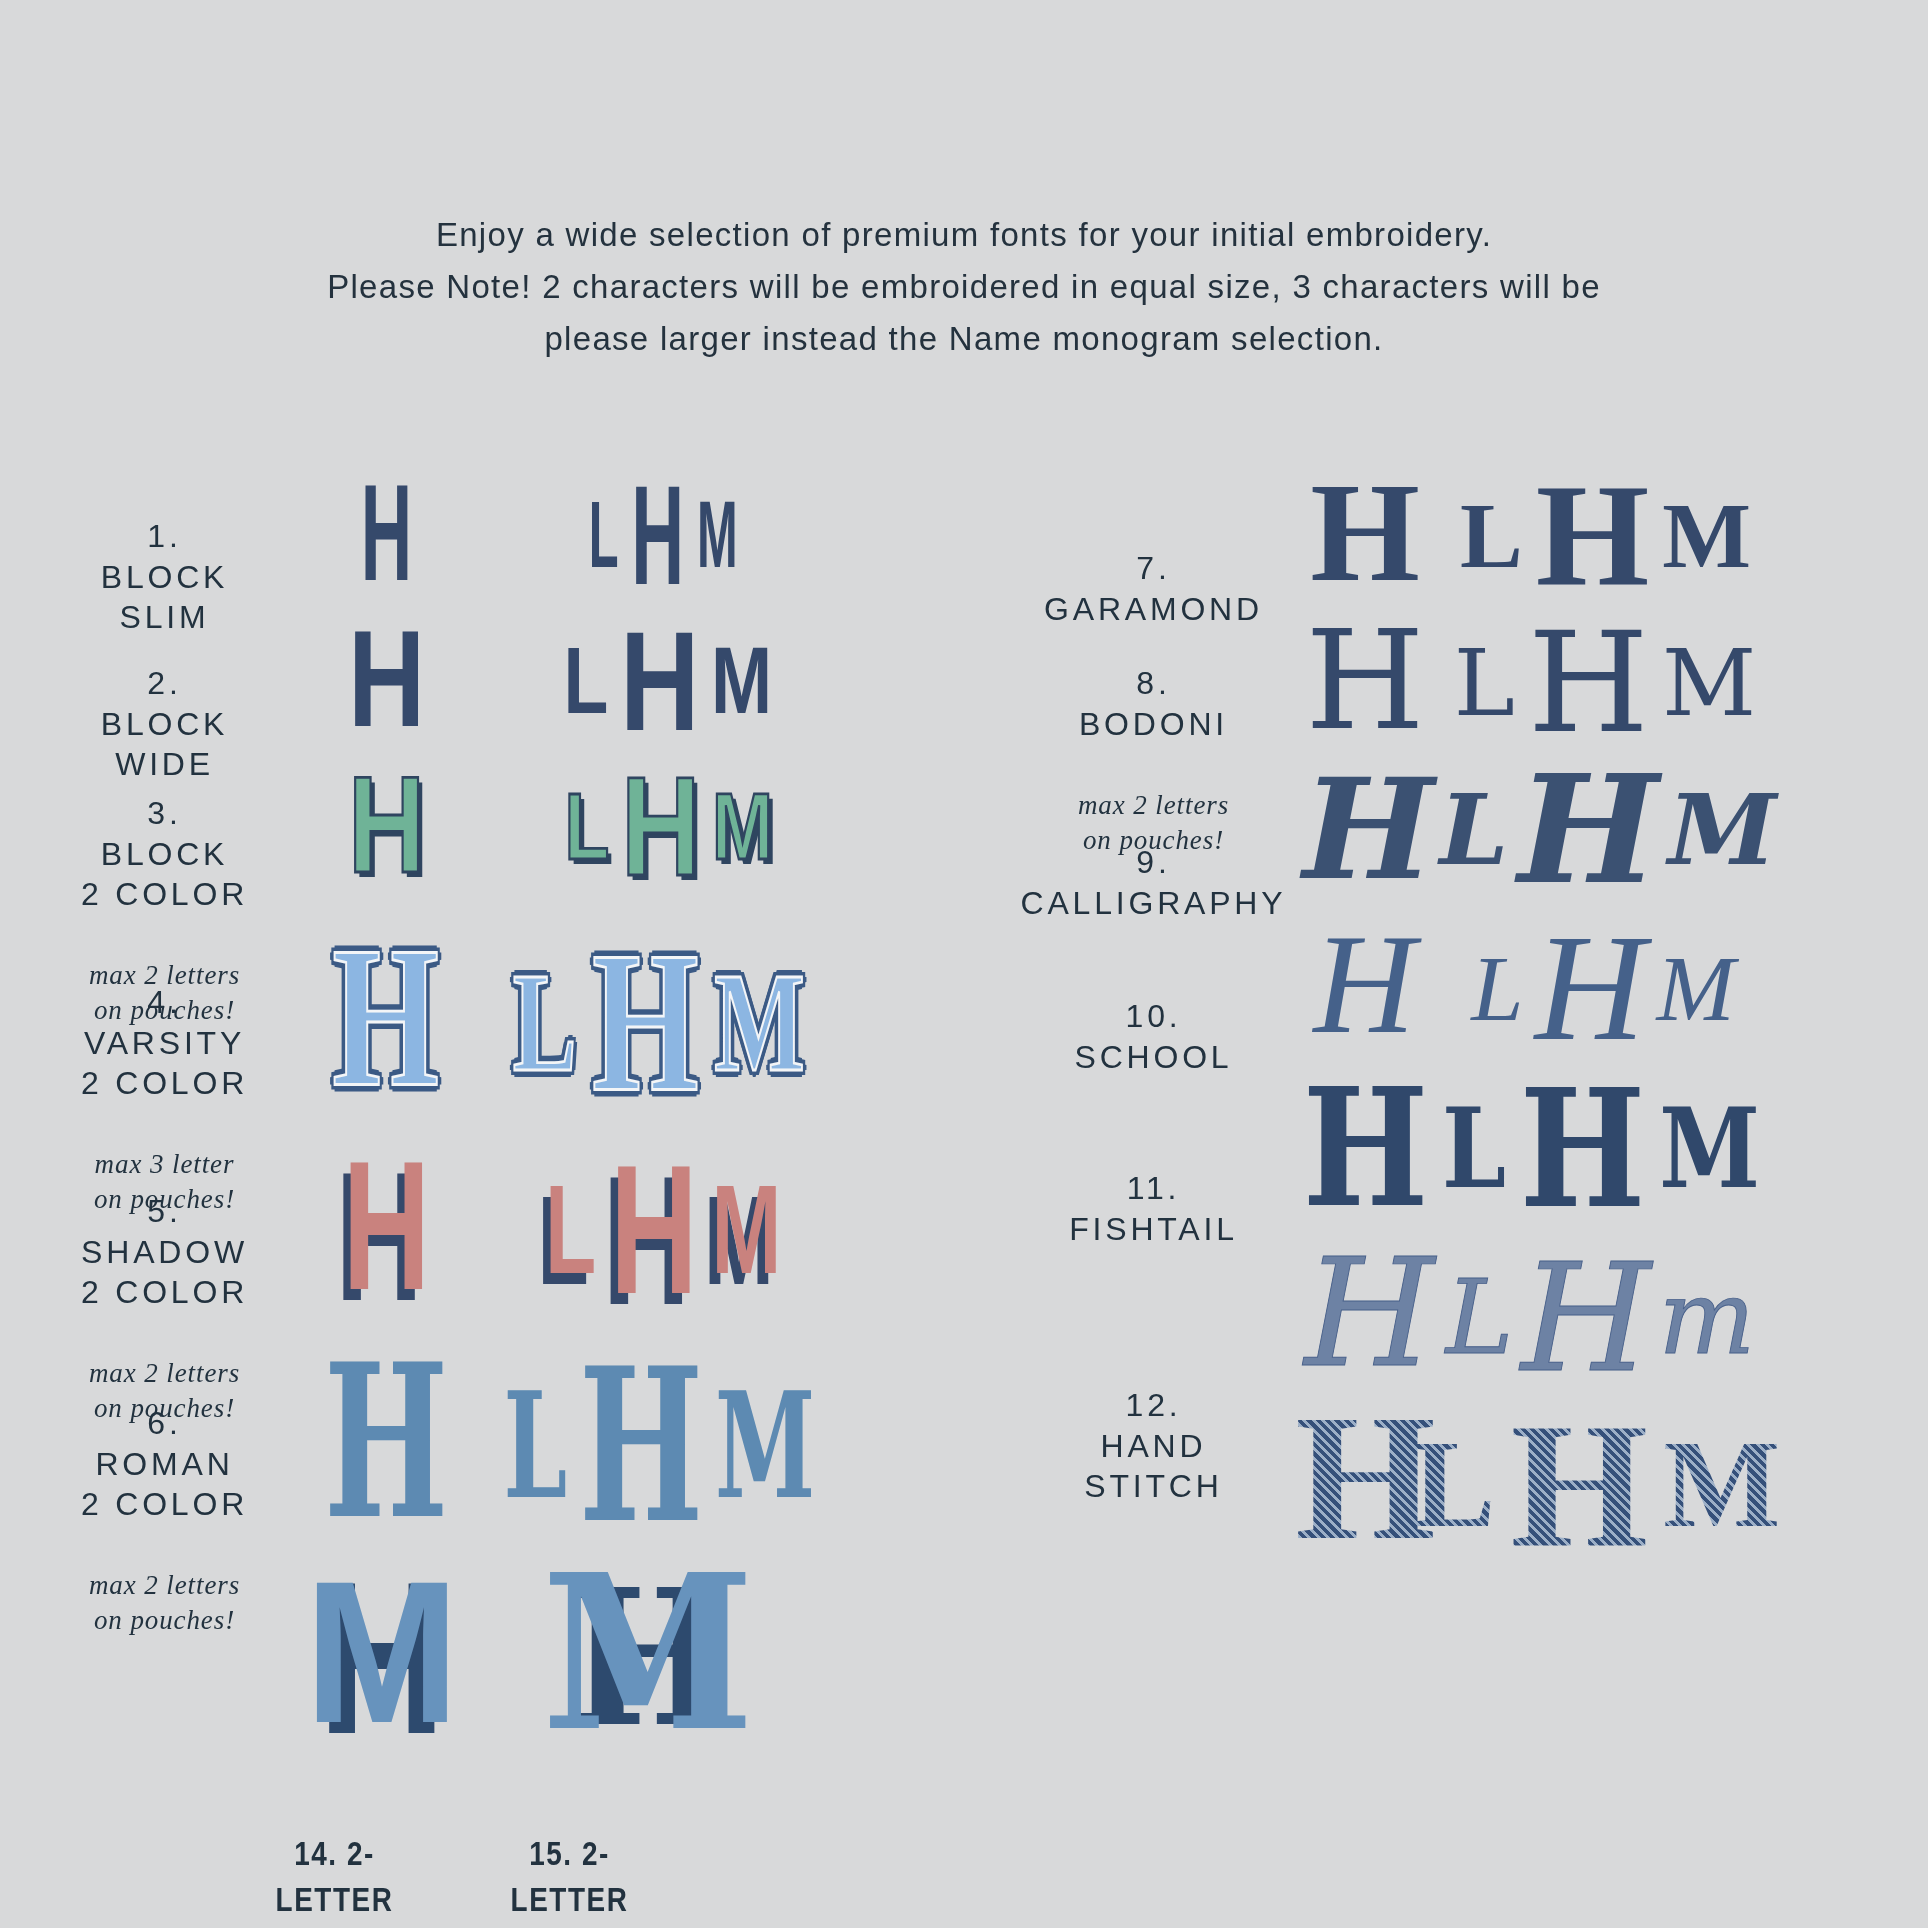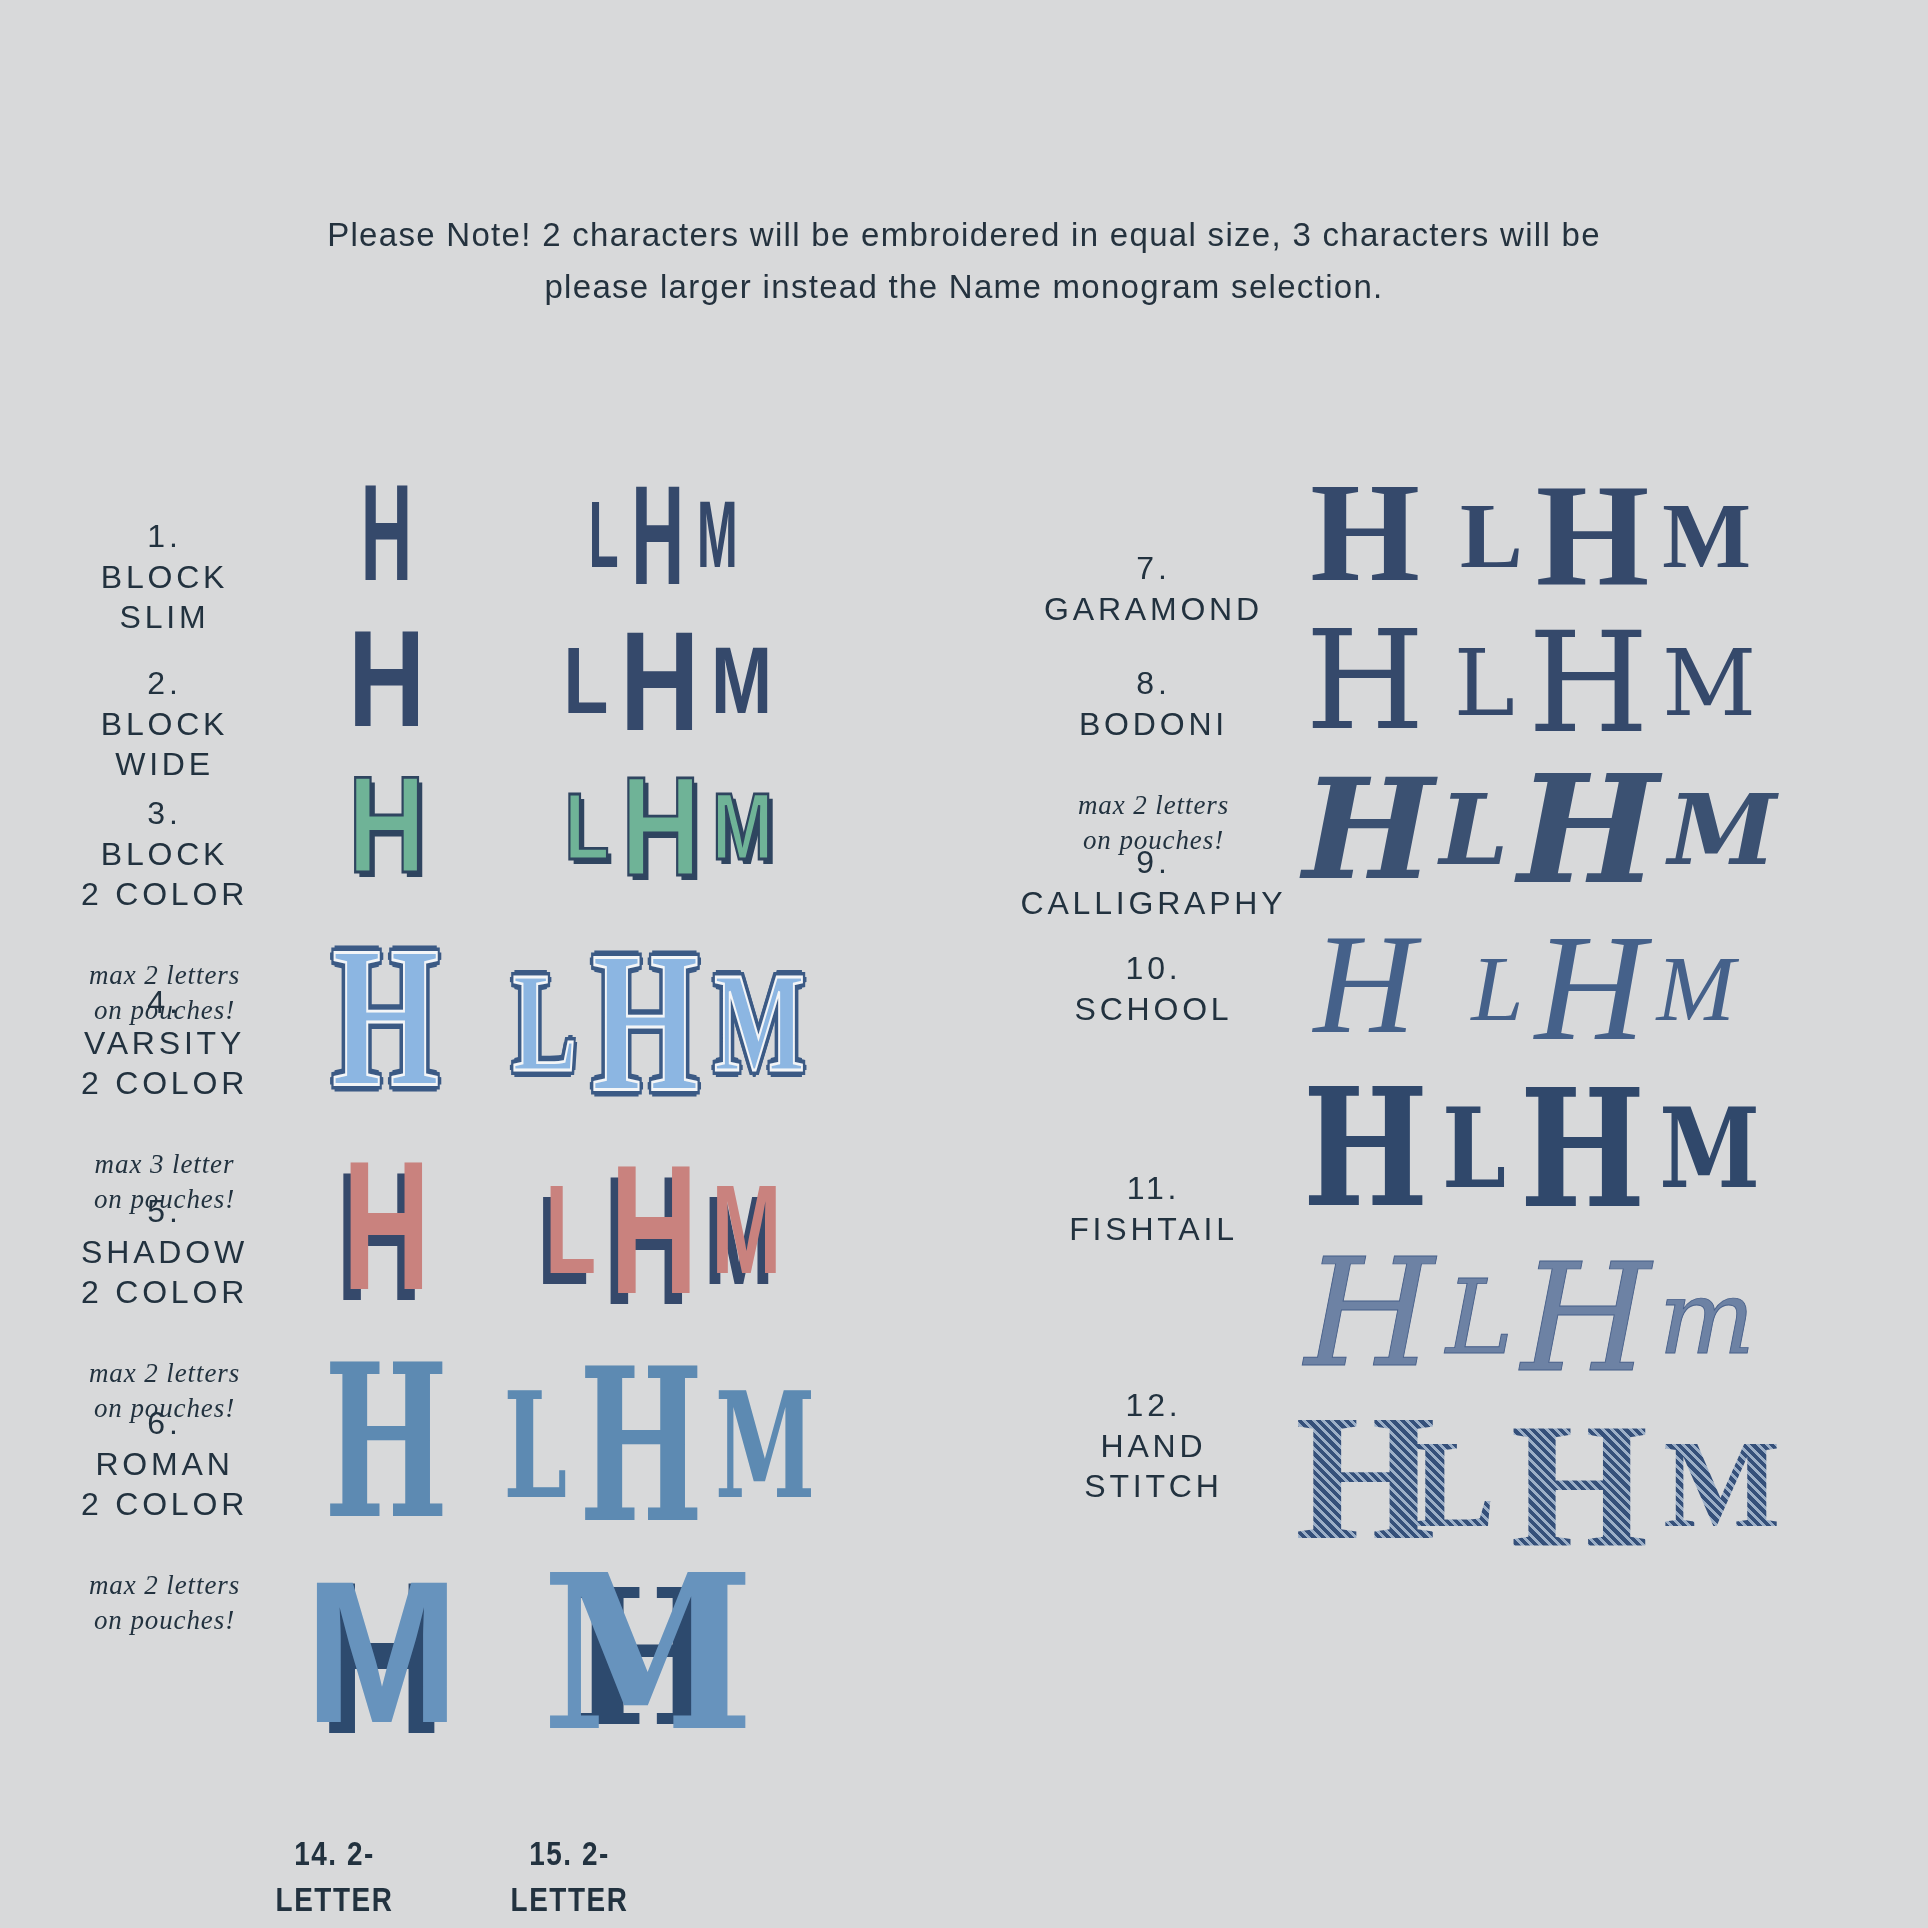--- a/index.html
+++ b/index.html
@@ -17,21 +17,21 @@
   .lbl{position:absolute;text-align:center;font-size:32px;letter-spacing:3.8px;color:#22323f;
        line-height:1.26;white-space:pre-line;}
   .note{font-family:"Liberation Serif",serif;font-style:italic;font-size:27px;letter-spacing:0.9px;
         line-height:1.28;white-space:pre-line;margin-top:3.8px;}
   .lbl-bottom{position:absolute;text-align:center;font-size:34px;font-weight:bold;letter-spacing:1.9px;
         color:#22323f;line-height:1.35;white-space:pre-line;transform:scaleX(0.82);transform-origin:center top;}
 
   .lb-left{left:23.5px;width:282px;}
   #l1{top:476px;} #l2{top:623px;} #l3{top:753px;} #l4{top:942px;} #l5{top:1151px;} #l6{top:1363px;}
   .lb-right{left:984px;width:339px;}
-  #l7{top:508px;} #l8{top:623px;} #l9{top:802px;} #l10{top:908px;} #l11{top:1128px;}
+  #l7{top:508px;} #l8{top:623px;} #l9{top:802px;} #l10{top:956px;} #l11{top:1128px;}
   #l12{top:1345px;} #l13{top:1580px;}
   #l14{left:226px;top:1785px;width:217px;}
   #l15{left:461px;top:1785px;width:217px;}
 
   
   .sample{position:absolute;display:flex;align-items:center;justify-content:center;line-height:1;}
   .stretch{display:inline-flex;align-items:center;line-height:1;transform-origin:center;}
   .sample span{line-height:1;}
   .gs{font-size:94px;} .gl{font-size:141px;} .g1{font-size:137px;}
 
@@ -137,20 +137,21 @@
   #s12t{left:1450px;top:1245px;width:301px;height:146px;}
   #s13h{left:1288px;top:1395px;width:155px;height:165px;}
   #s13t{left:1441px;top:1412px;width:311px;height:146px;}
 </style>
 </head>
 <body>
 
 <div class="page">
 
   <div class="intro">
+    <div>Enjoy a wide selection of premium fonts for your initial embroidery.</div>
     <div>Please Note! 2 characters will be embroidered in equal size, 3 characters will be</div>
     <div>please larger instead the Name monogram selection.</div>
   </div>
 
   <div class="lbl lb-left" id="l1">
     <div>1.
 BLOCK
 SLIM</div>
   </div>
   <div class="lbl lb-left" id="l2">

